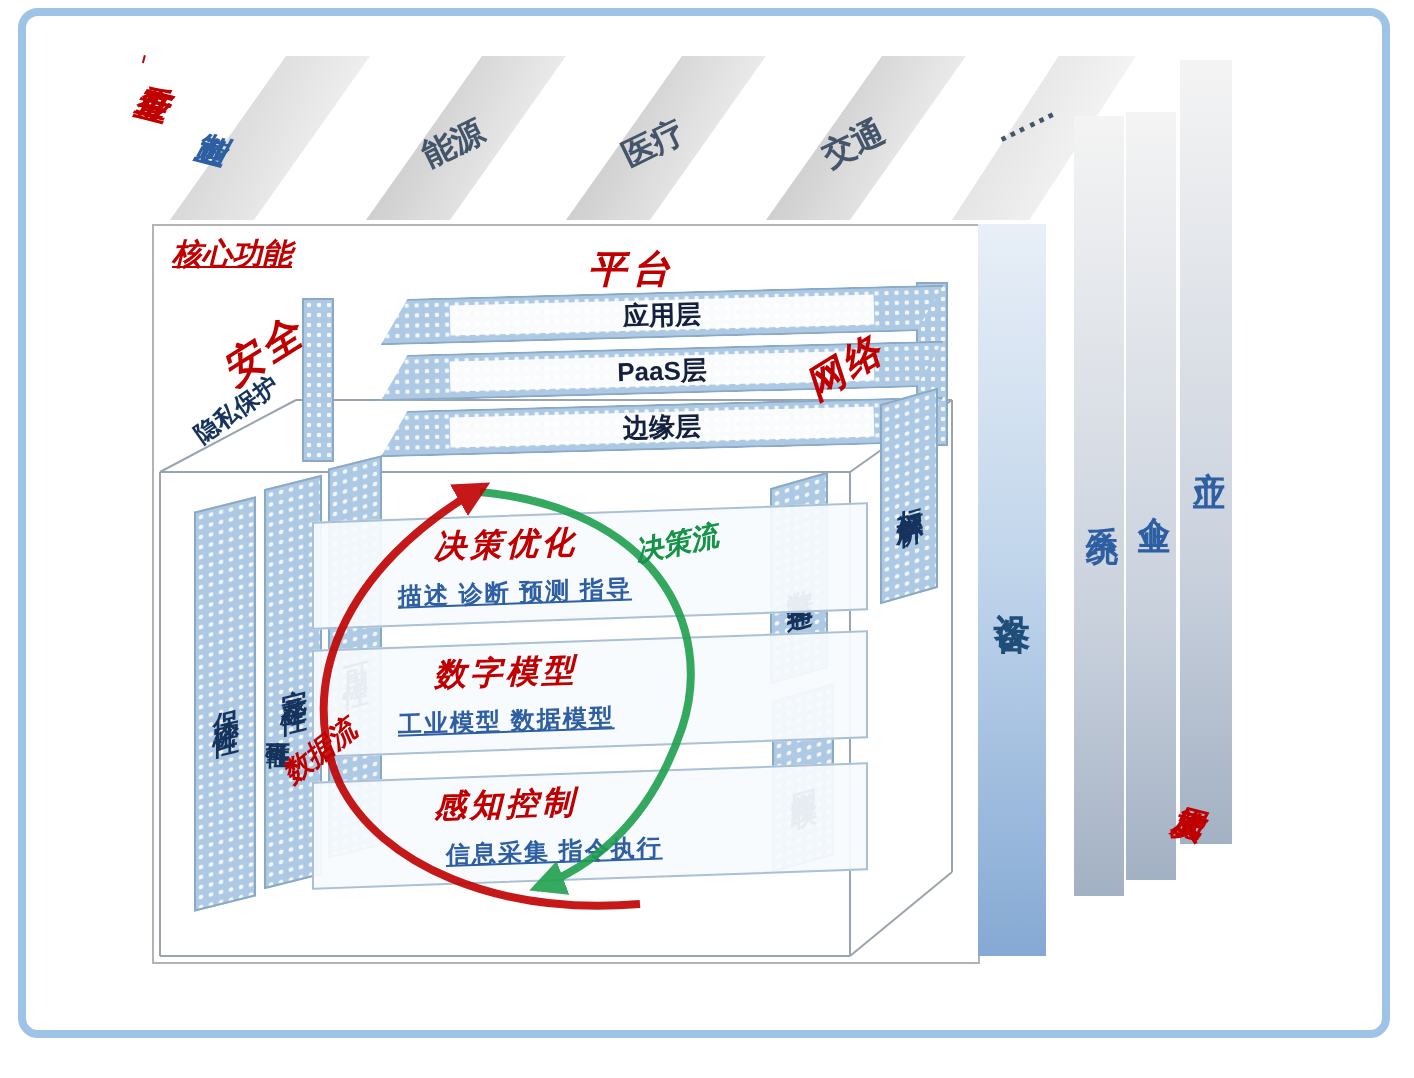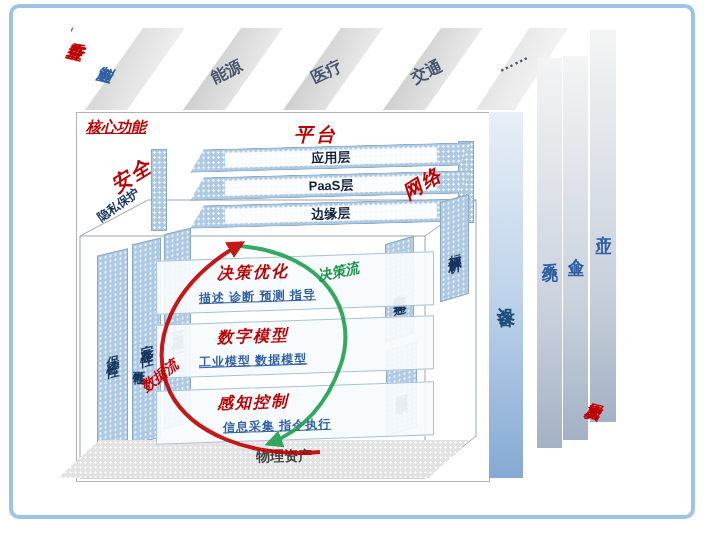--- a/index.html
+++ b/index.html
@@ -185,23 +185,20 @@
   </div>
   <div class="floor f1">
     <div class="ftitle">数字模型</div>
     <div class="fsub">工业模型  数据模型</div>
   </div>
   <div class="floor f2">
     <div class="ftitle">感知控制</div>
     <div class="fsub">信息采集 指令执行</div>
   </div>
 
-  <div class="phys">
-    <span class="ptxt">物理资产</span>
-  </div>
 
   <svg class="arrows" width="707" height="539">
     <defs>
       <marker id="mg" viewBox="0 0 10 10" refX="8" refY="5" markerWidth="4.5" markerHeight="4.5" orient="auto-start-reverse">
         <path d="M0,0 L10,5 L0,10 z" fill="#1fa04e"></path>
       </marker>
       <marker id="mr" viewBox="0 0 10 10" refX="8" refY="5" markerWidth="4.5" markerHeight="4.5" orient="auto-start-reverse">
         <path d="M0,0 L10,5 L0,10 z" fill="#c00000"></path>
       </marker>
     </defs>

